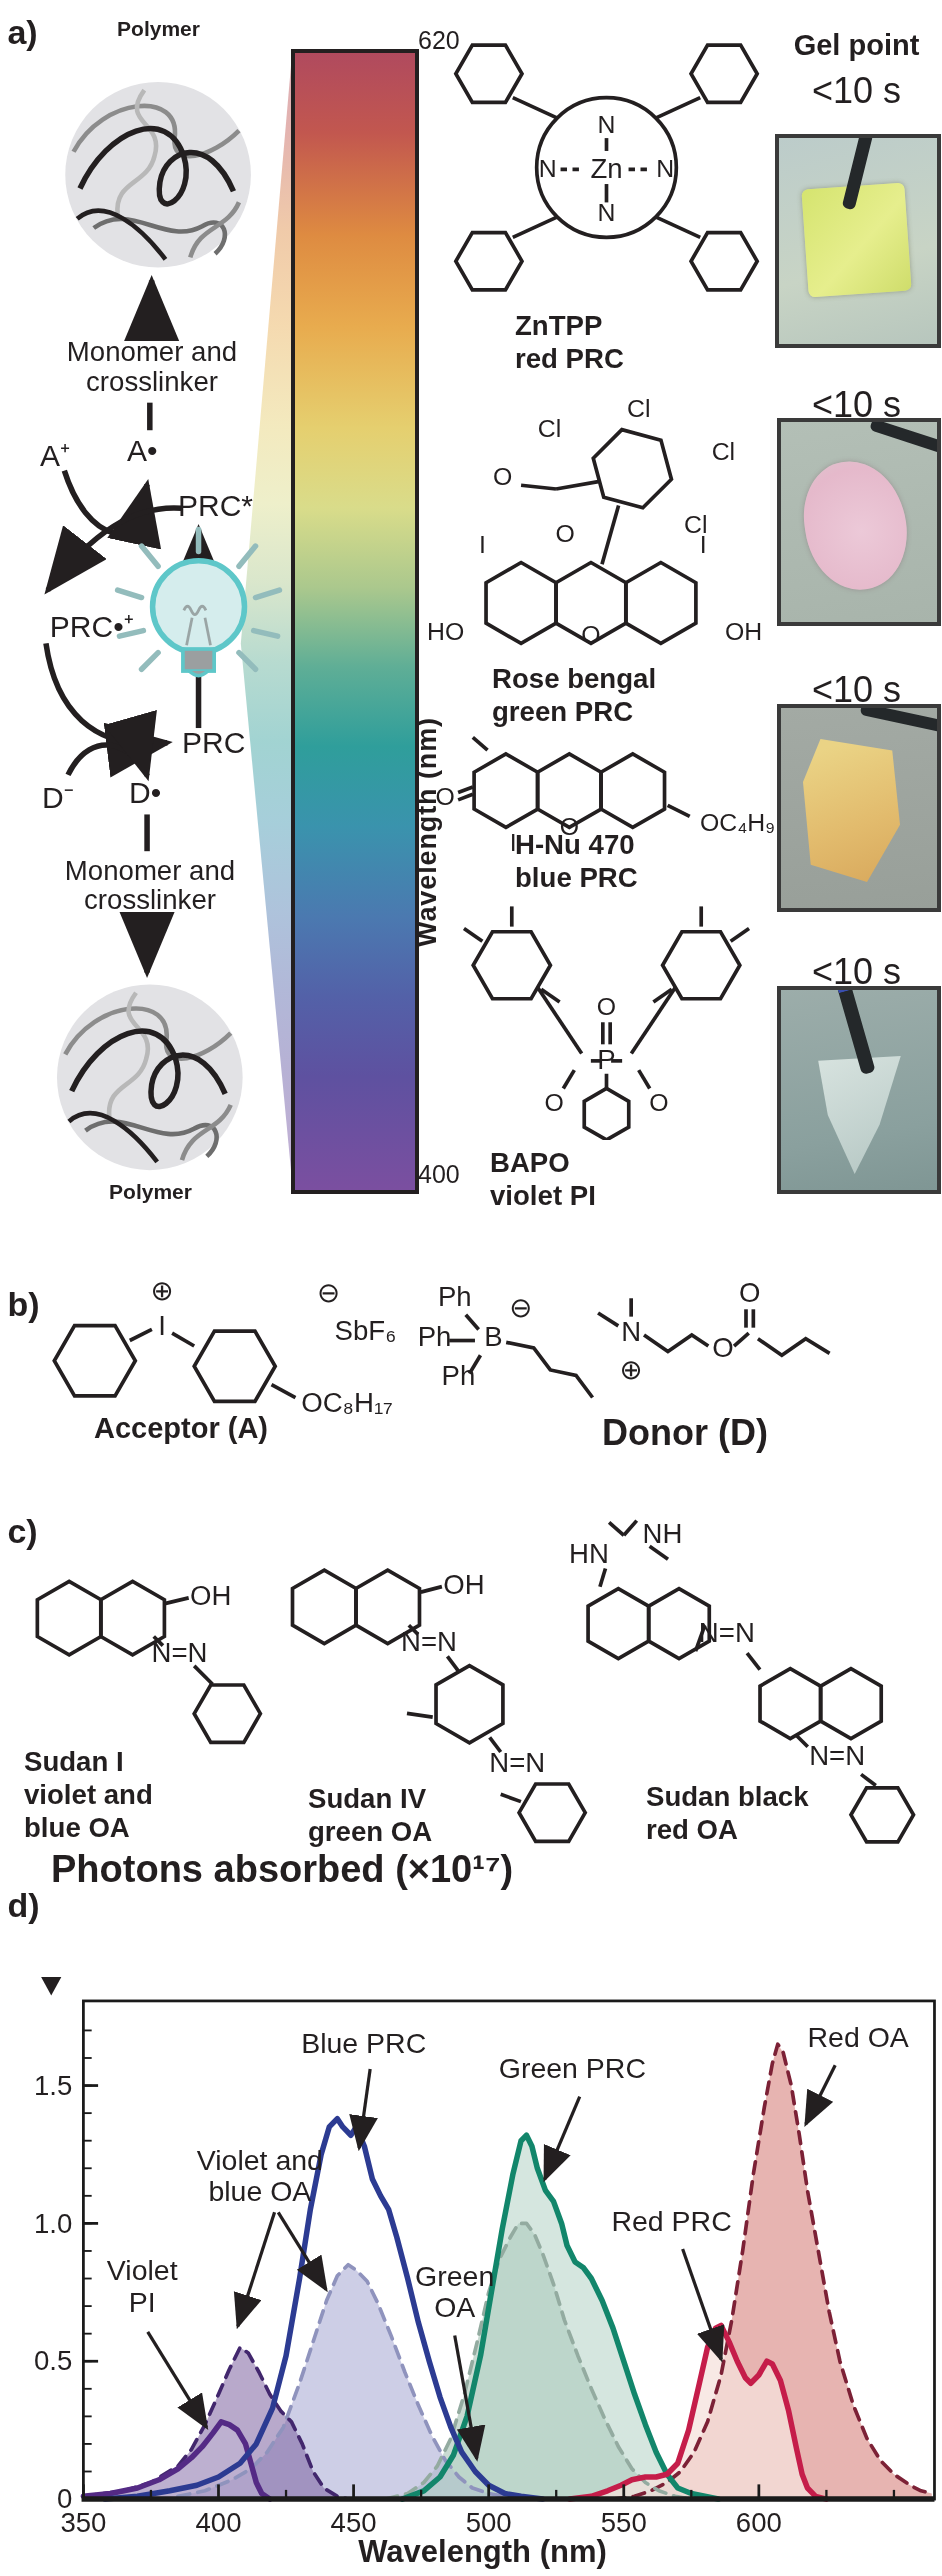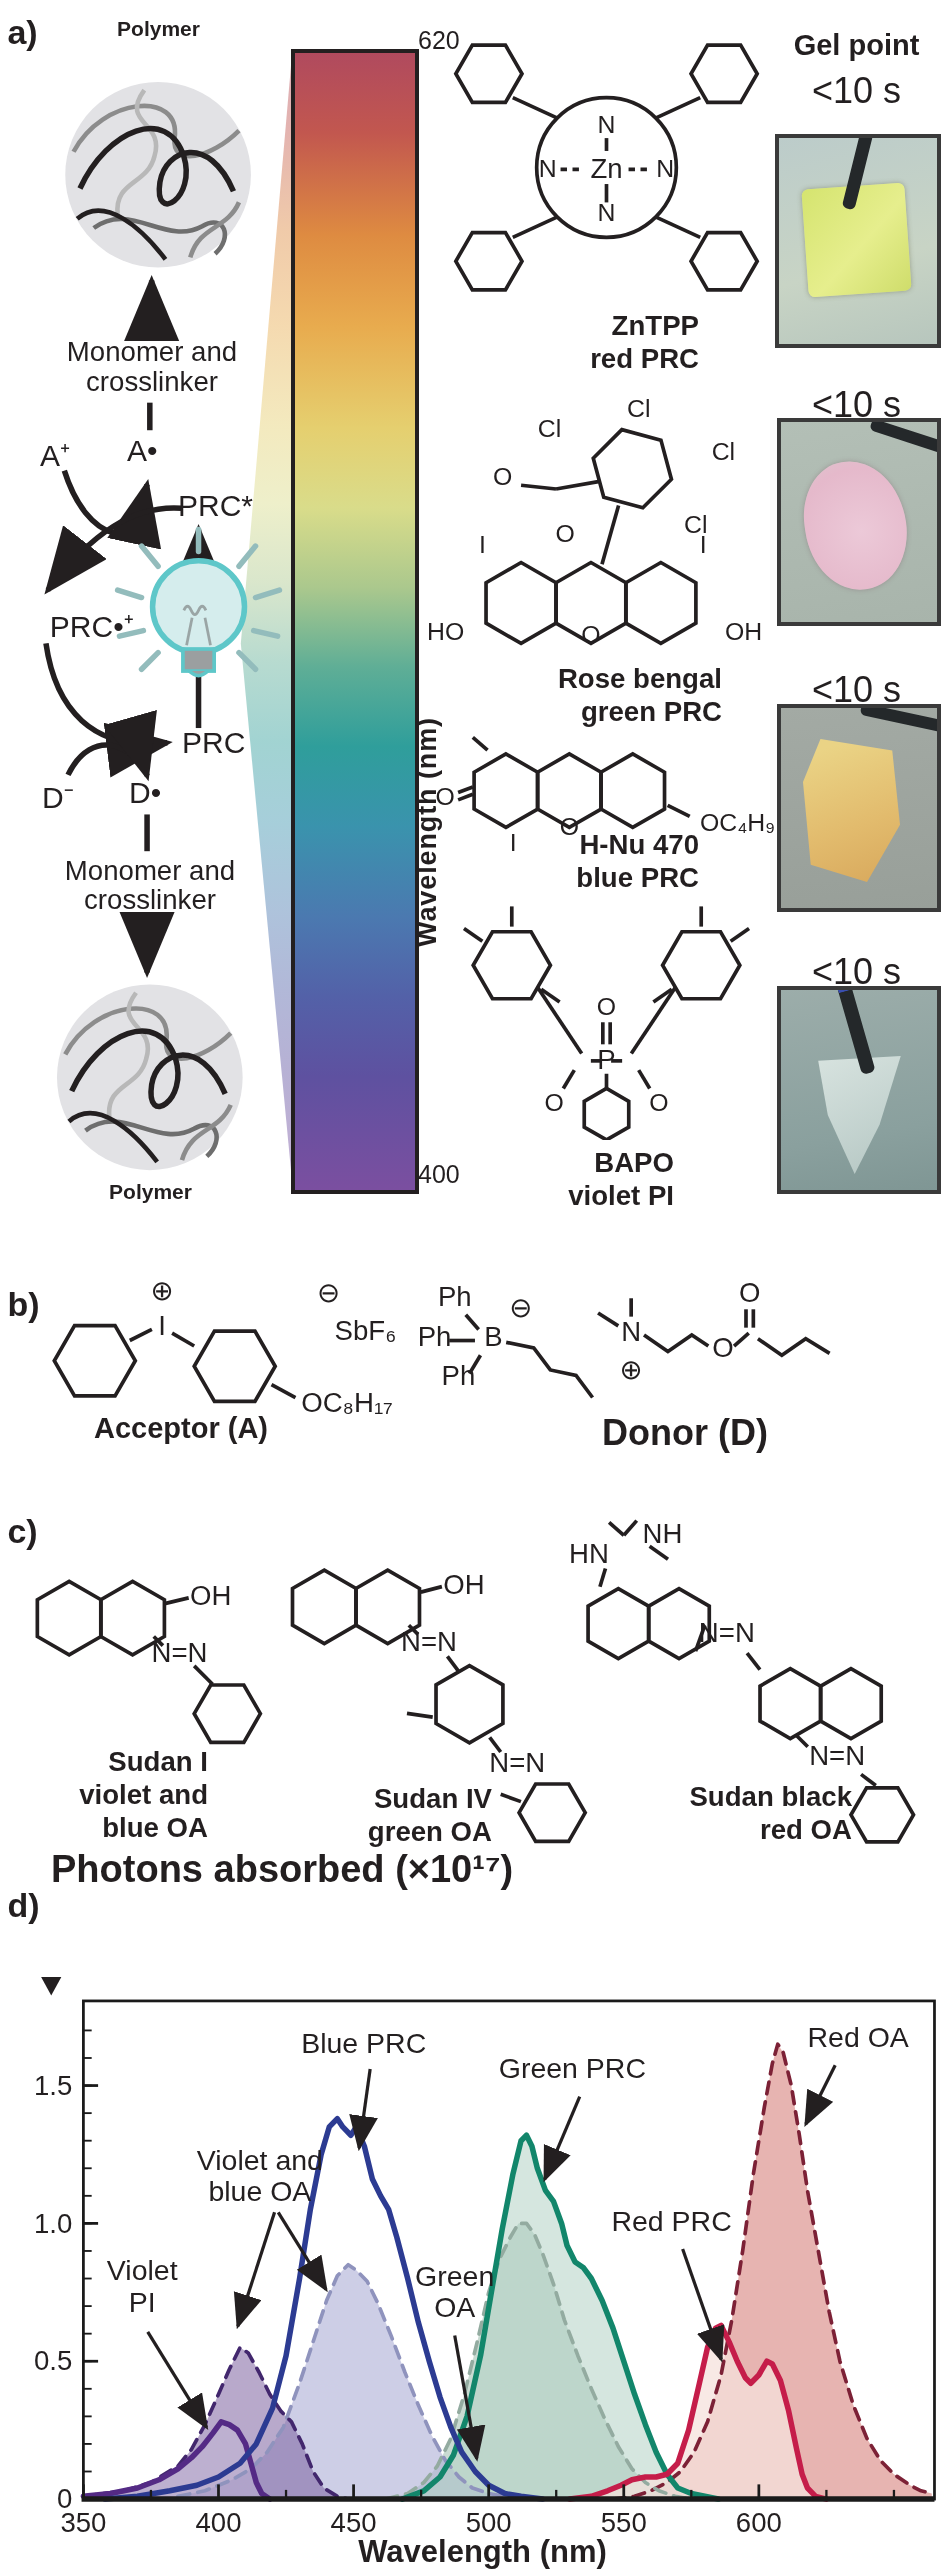--- a/index.html
+++ b/index.html
@@ -6,21 +6,21 @@
   .page{position:relative;width:942px;height:2576px;background:#ffffff;
         font-family:"Liberation Sans",sans-serif;color:#231f20;overflow:hidden;}
   .abs{position:absolute;}
   .tag{font-size:34px;font-weight:bold;}
   .bold{font-weight:bold;}
   .ctr{text-align:center;}
   .lab34{font-size:21px;}
   .lab30{font-size:27.6px;}
   .lab27{font-size:25px;}
   .cyc{font-size:30px;}
-  .sname{font-size:27.6px;font-weight:bold;line-height:33px;text-align:right;}
+  .sname{font-size:27.6px;font-weight:bold;line-height:33px;text-align:left;}
   .gel-time{font-size:36px;text-align:center;}
   .photo{position:absolute;border:4.6px solid #3a3a3a;overflow:hidden;}
   .tweezer{position:absolute;background:#24282a;border-radius:5.5px;}
   .wl-vert{writing-mode:vertical-rl;transform:rotate(180deg);font-weight:bold;font-size:27px;letter-spacing:0.9px;}
   svg text{font-family:"Liberation Sans",sans-serif;fill:#231f20;}
   .atom{font-size:27px;text-anchor:middle;}
   .atom-big{font-size:30px;text-anchor:middle;}
   .ring{fill:none;stroke:#231f20;stroke-width:4;}
   .bond{stroke:#231f20;stroke-width:4;fill:none;}
   .curve{stroke:#231f20;stroke-width:6;fill:none;}

